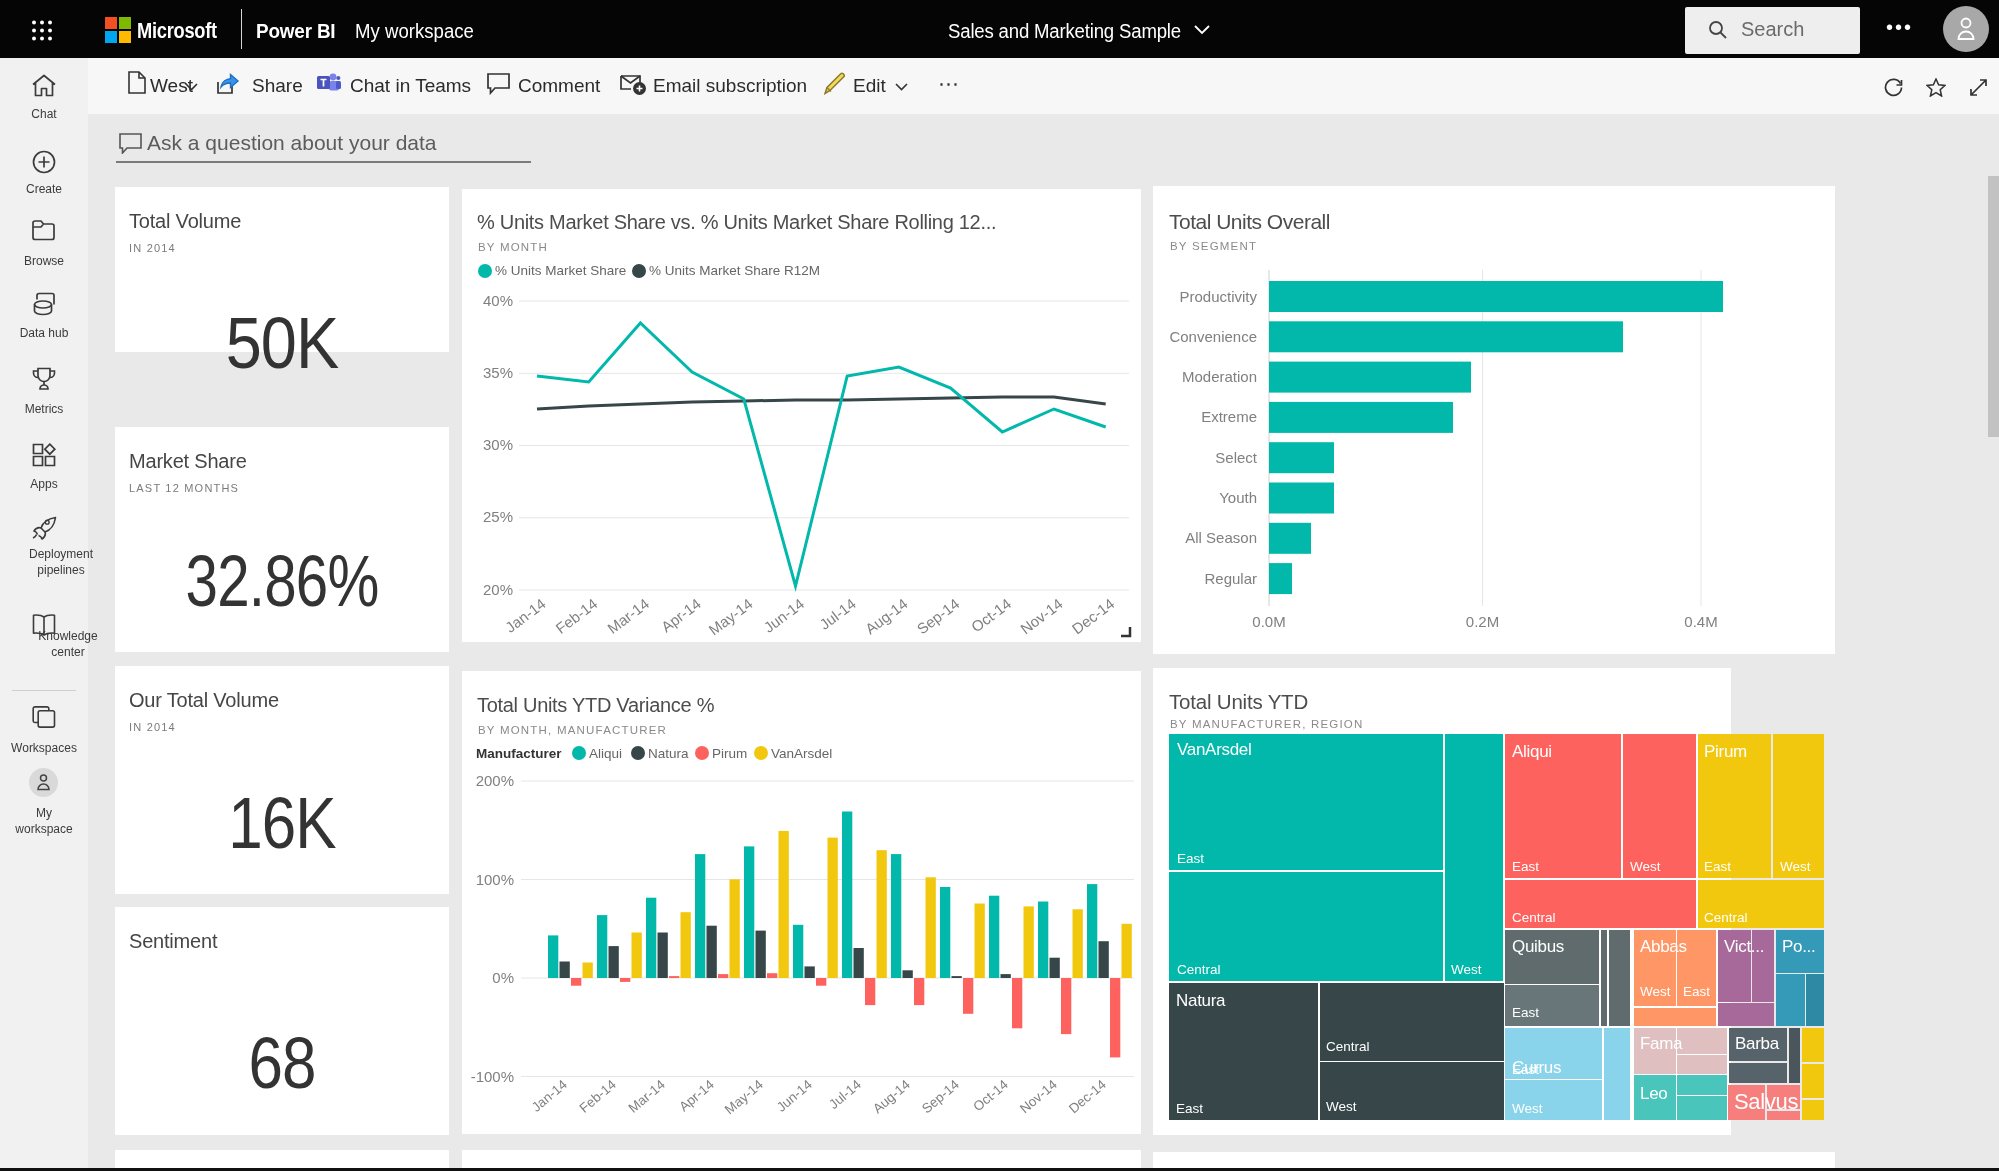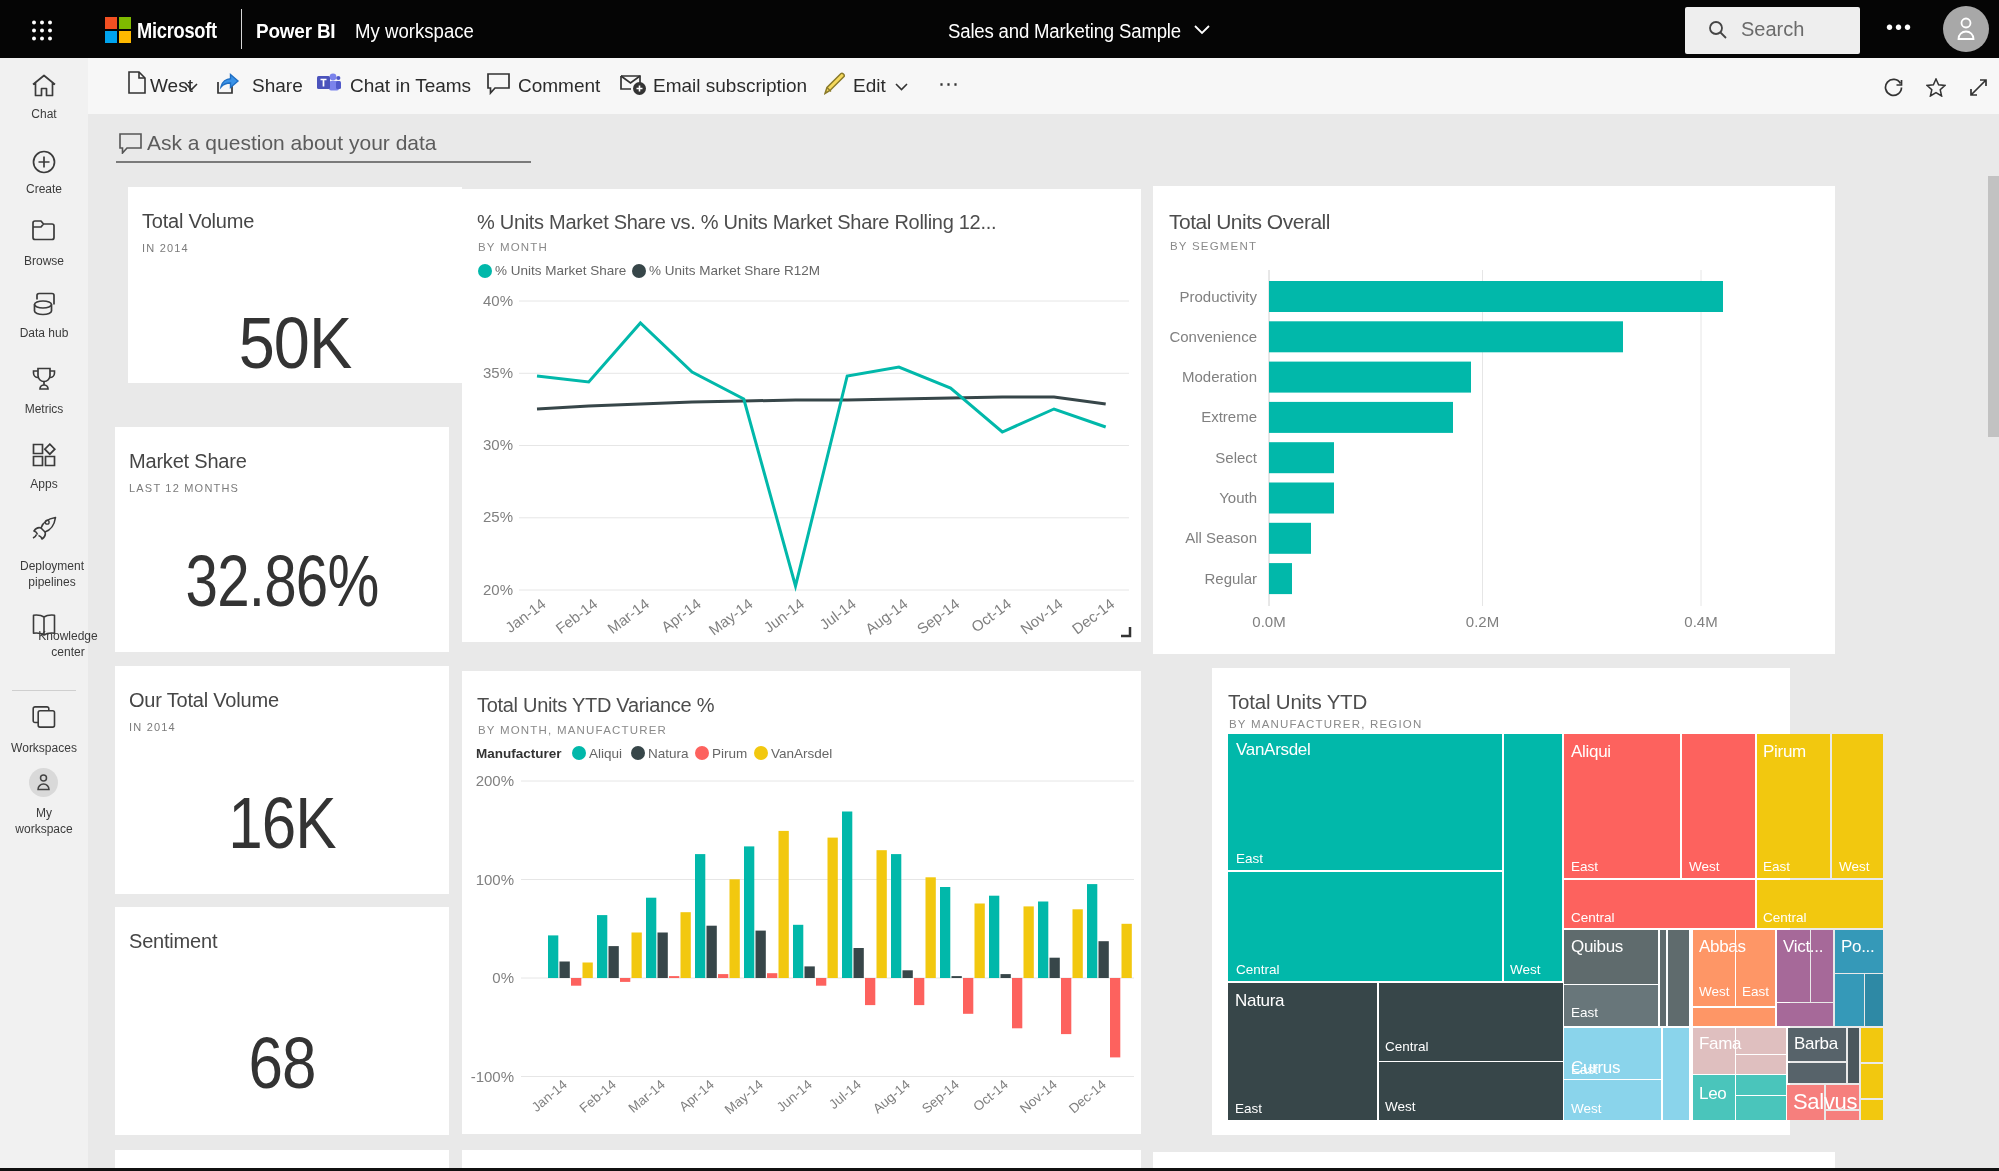--- a/index.html
+++ b/index.html
@@ -162,21 +162,21 @@
     <path d="M17.8 1.2 l5 5 -5 5 -5-5 z" stroke="#3b3b3b" stroke-width="1.7" fill="none"></path>
   </svg>
   <div class="abs" style="left:0;width:88px;top:419px;">Apps</div>
 
   <svg class="abs" style="left:31px;top:456px;" width="26" height="26">
     <path d="M14 18 c6-2 9.5-8 10.5-14.5 C18 4.5 12 8 10 14 z" stroke="#3b3b3b" stroke-width="1.6" fill="none" stroke-linejoin="round"></path>
     <circle cx="16.2" cy="8.2" r="1.9" stroke="#3b3b3b" stroke-width="1.4" fill="none"></circle>
     <path d="M10 14 c-3-1-5 0-7 3 2 0.5 3 1.5 3.5 3.5 M14 18 c1 3 0 5-3 7 -0.5-2-1.5-3-3.5-3.5" stroke="#3b3b3b" stroke-width="1.6" fill="none" stroke-linejoin="round"></path>
     <path d="M2 24 c2-1 3-2 3.5-3.5" stroke="#3b3b3b" stroke-width="1.6" fill="none"></path>
   </svg>
-  <div class="abs" style="left:8px;width:88px;top:488px;line-height:16px;margin-top:12px;">Deployment<br>pipelines</div>
+  <div class="abs" style="left:17px;width:88px;top:488px;line-height:16px;">Deployment<br>pipelines</div>
 
   <svg class="abs" style="left:32px;top:556px;" width="24" height="22">
     <path d="M12 3 C9.5 1.2 6 0.8 1.5 1.2 V19.2 C6 18.8 9.5 19.2 12 21 C14.5 19.2 18 18.8 22.5 19.2 V1.2 C18 0.8 14.5 1.2 12 3 z M12 3 V21" stroke="#3b3b3b" stroke-width="1.6" fill="none" stroke-linejoin="round"></path>
   </svg>
   <div class="abs" style="left:0;width:88px;top:570px;line-height:16px;margin-left:24px;">Knowledge<br>center</div>
 
   <div class="abs" style="left:12px;top:632px;width:64px;height:1px;background:#cfcfcf;"></div>
 
   <svg class="abs" style="left:32px;top:646px;" width="24" height="24">
     <path d="M6 18.5 h-3 a1.8 1.8 0 0 1-1.8-1.8 v-12 a1.8 1.8 0 0 1 1.8-1.8 h12 a1.8 1.8 0 0 1 1.8 1.8 v2" stroke="#3b3b3b" stroke-width="1.6" fill="none"></path>
@@ -191,21 +191,21 @@
     </svg>
   <div class="abs" style="left:0;width:88px;top:747px;line-height:16px;">My<br>workspace</div>
 </div>
 
 <svg class="abs" style="left:119px;top:133px;" width="23" height="21">
     <path d="M1 1 h21 v14 h-14 l-4.5 5 v-5 h-2.5 z" stroke="#555" stroke-width="1.6" fill="none"></path>
   </svg>
 <div class="abs" style="left:147px;top:131px;font-size:21px;color:#5c5c5c;">Ask a question about your data</div>
 <div class="abs" style="left:116px;top:161px;width:415px;height:1.5px;background:#7a7a7a;"></div>
 
-<div class="card" style="left:128px;top:187px;width:334px;height:196px;">
+<div class="card" style="left:115px;top:187px;width:334px;height:165px;">
   <div class="abs" style="left:14px;top:23px;">
       <div class="ctitle">Total Volume</div>
       <div class="csub" style="margin-top:9px;">IN 2014</div>
     </div>
   <div class="abs bignum" style="left:0;right:0;top:115px;text-align:center;transform:scaleX(0.90);">50K</div>
 </div>
 <div class="card" style="left:115px;top:427px;width:334px;height:225px;">
   <div class="abs" style="left:14px;top:23px;">
       <div class="ctitle">Market Share</div>
       <div class="csub" style="margin-top:9px;">LAST 12 MONTHS</div>
@@ -390,21 +390,21 @@
     <text transform="translate(400,415) rotate(-40)">Jul-14</text>
     <text transform="translate(449,415) rotate(-40)">Aug-14</text>
     <text transform="translate(498,415) rotate(-40)">Sep-14</text>
     <text transform="translate(547,415) rotate(-40)">Oct-14</text>
     <text transform="translate(596,415) rotate(-40)">Nov-14</text>
     <text transform="translate(645,415) rotate(-40)">Dec-14</text>
   </g>
 </svg>
 </div>
 
-<div class="card" id="treemap" style="left:1212px;top:668px;width:578px;height:467px;">
+<div class="card" id="treemap" style="left:1153px;top:668px;width:578px;height:467px;">
 <div class="abs" style="left:16px;top:22px;font-size:20.5px;color:#4d4d4d;letter-spacing:-0.2px;">Total Units YTD</div>
 <div class="abs" style="left:17px;top:50px;font-size:11.5px;color:#8a8a8a;letter-spacing:1.2px;">BY MANUFACTURER, REGION</div>
 <div class="abs" style="left:16px;top:66px;width:655px;height:386px;overflow:hidden;">
   <div class="abs" style="left:0px;top:0px;width:274px;height:136px;background:#01b8aa;"></div>
   <div class="abs" style="left:0px;top:137.5px;width:274px;height:109.5px;background:#01b8aa;"></div>
   <div class="abs" style="left:275.5px;top:0px;width:58.5px;height:247px;background:#01b8aa;"></div>
   <div class="abs" style="left:336px;top:0px;width:116px;height:144px;background:#fd625e;"></div>
   <div class="abs" style="left:453.5px;top:0px;width:73.5px;height:144px;background:#fd625e;"></div>
   <div class="abs" style="left:336px;top:145.5px;width:191px;height:48.5px;background:#fd625e;"></div>
   <div class="abs" style="left:528.5px;top:0px;width:73.5px;height:144px;background:#f2c80f;"></div>

